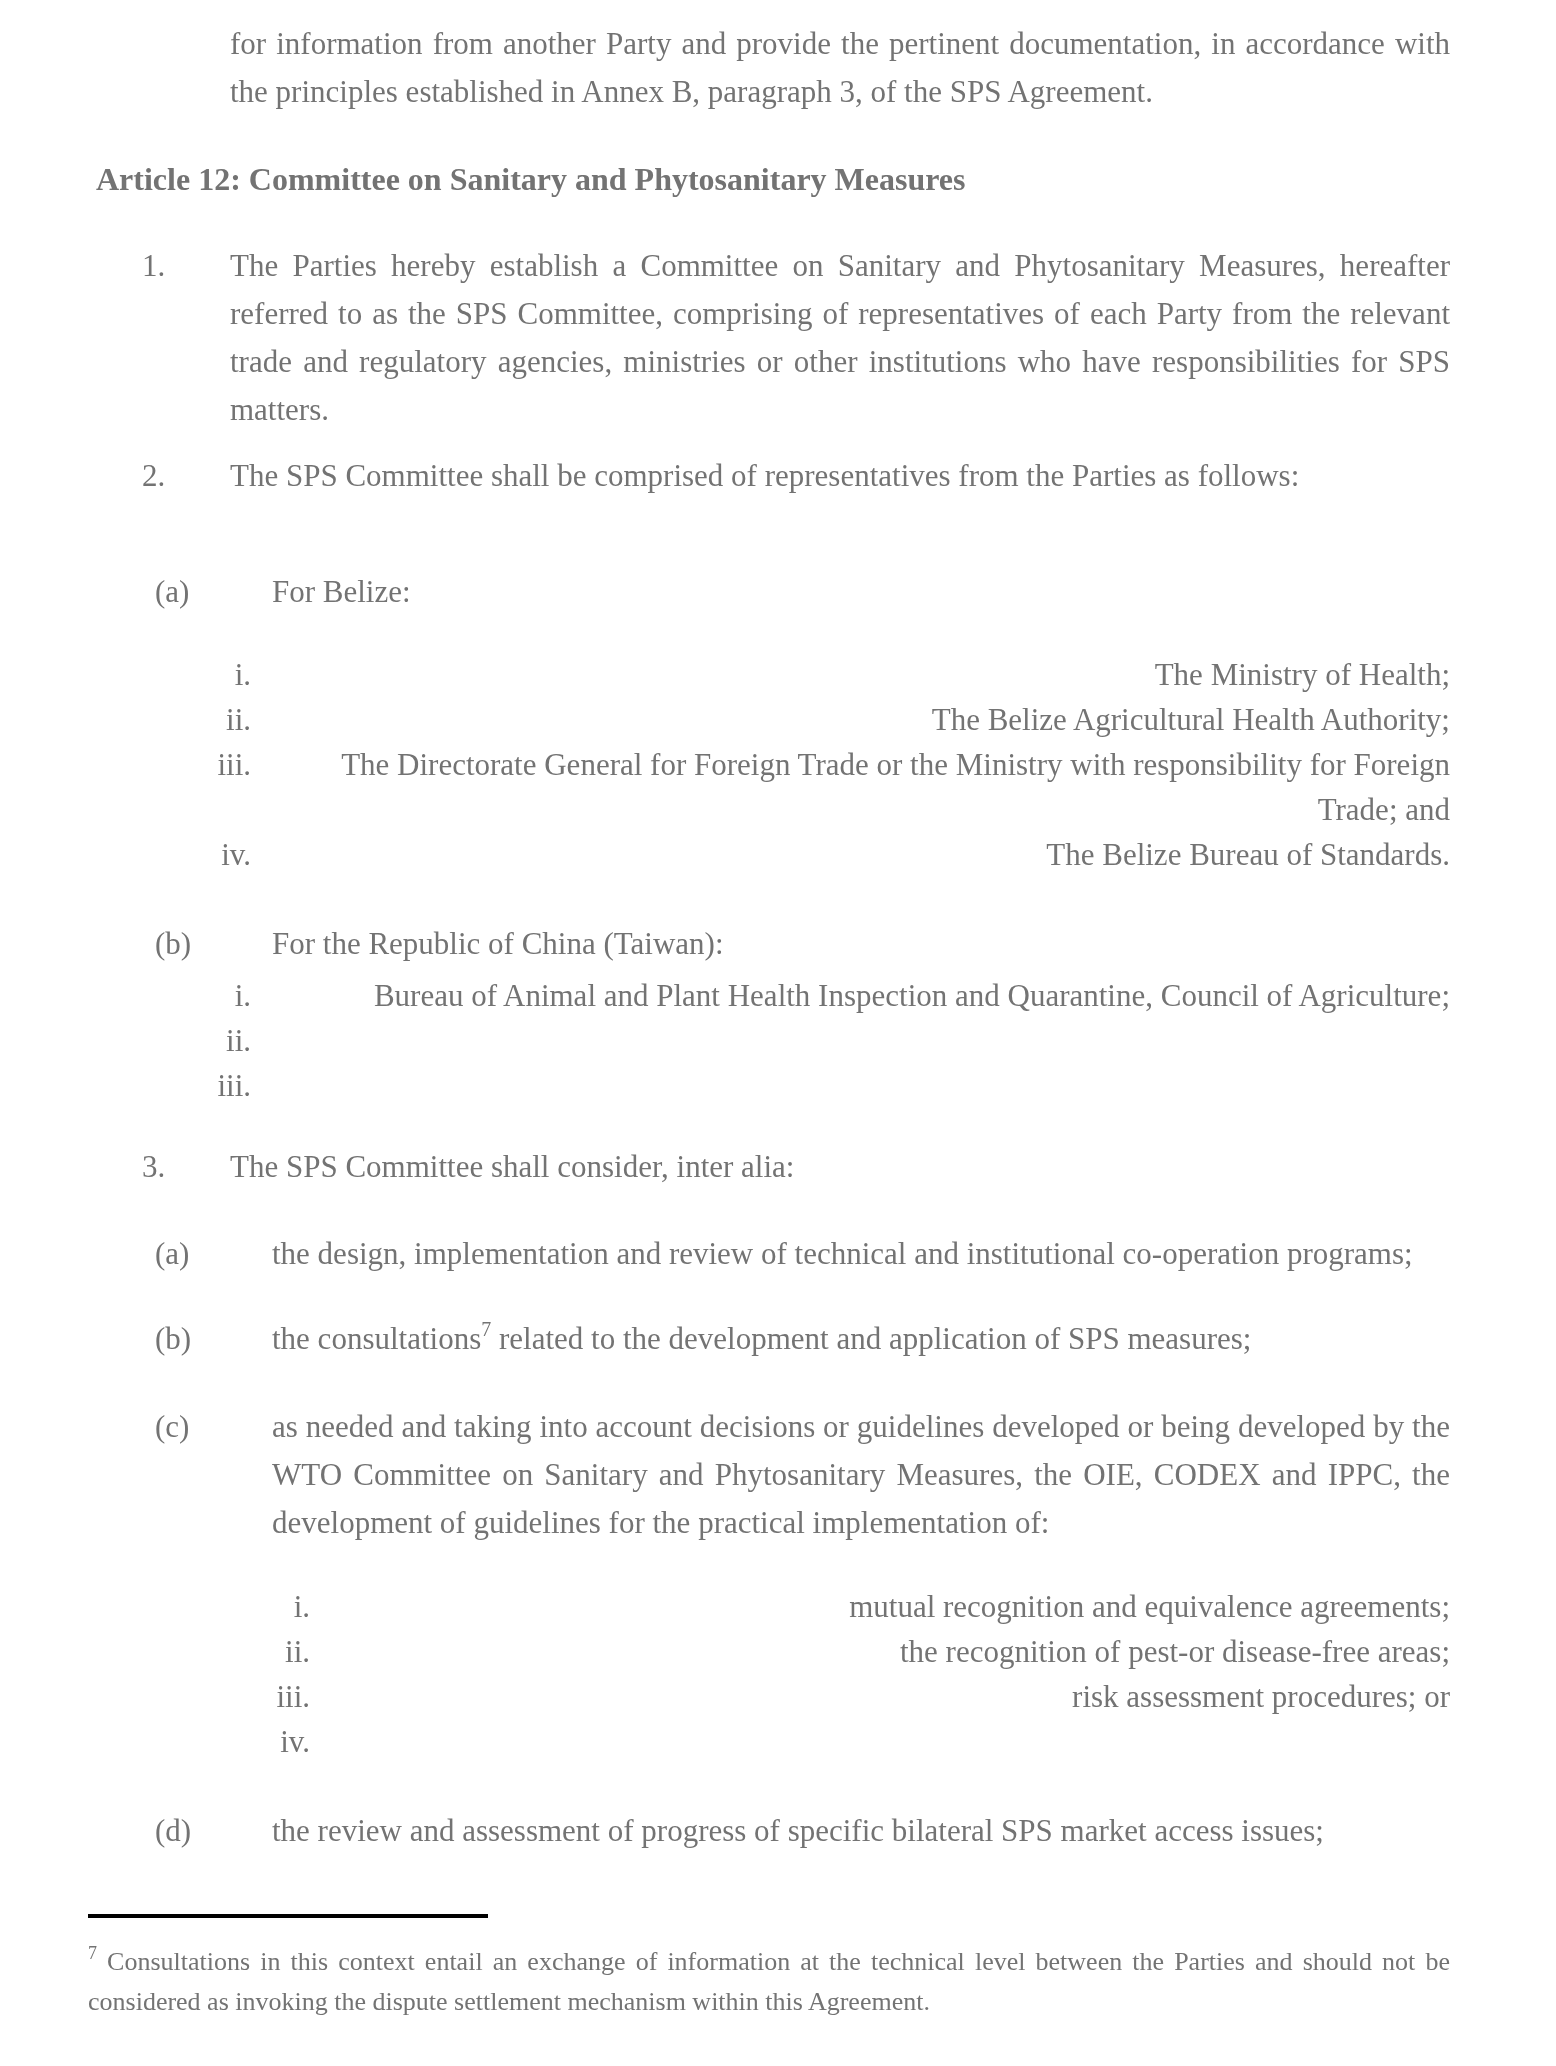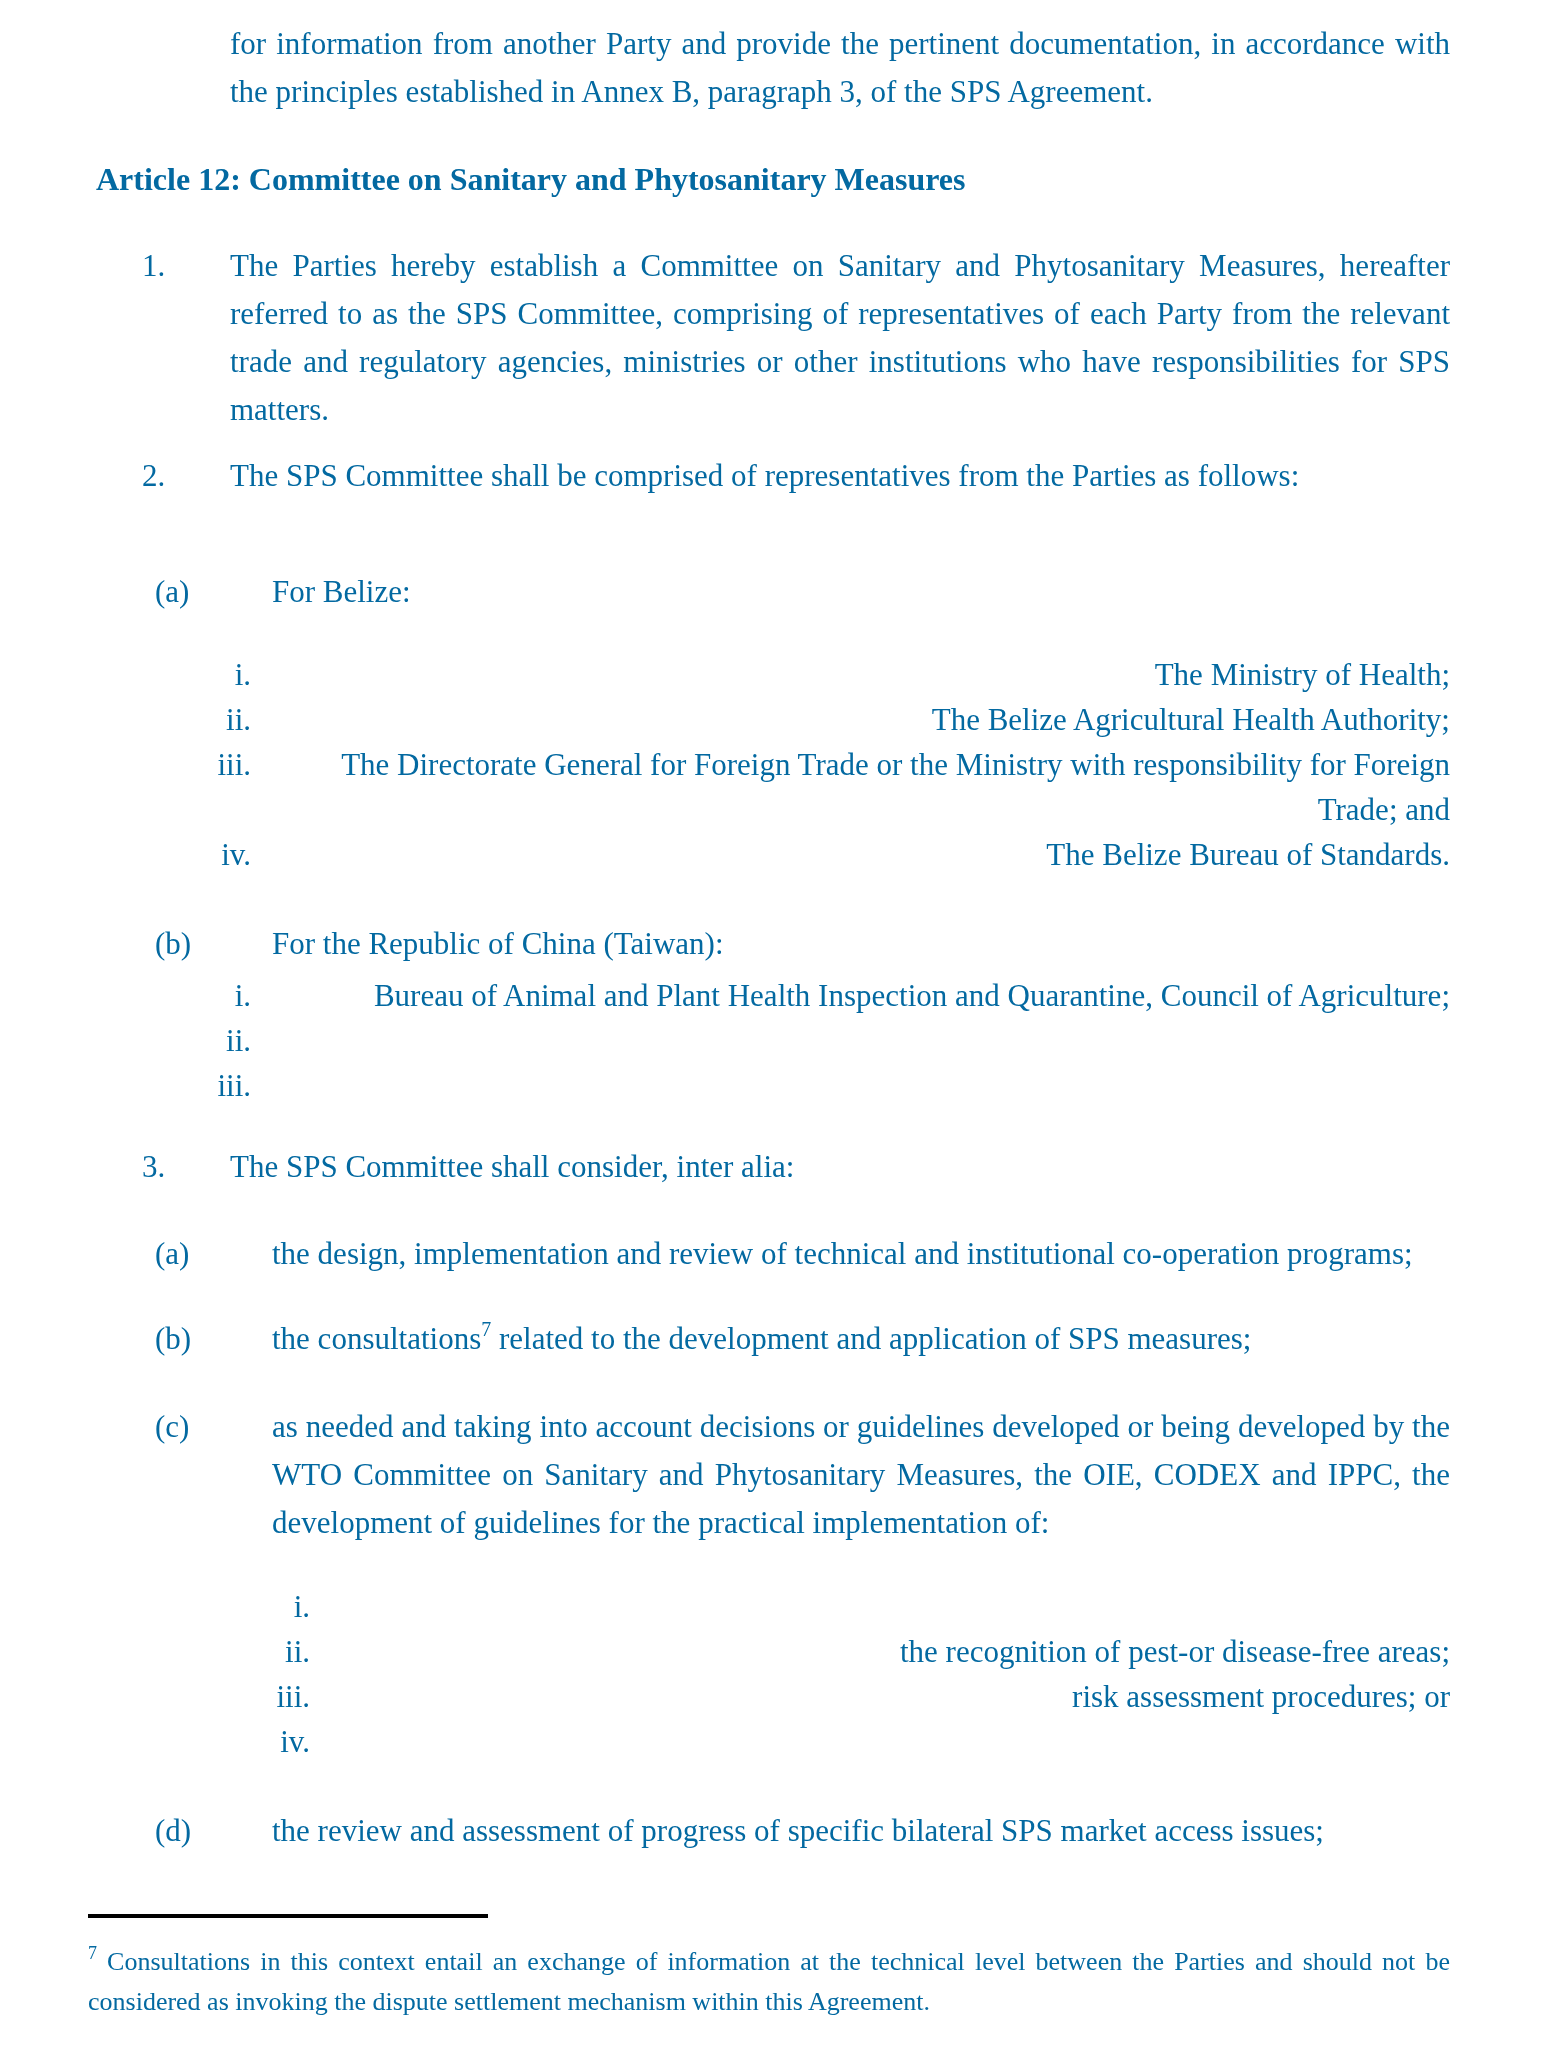--- a/index.html
+++ b/index.html
@@ -6,21 +6,21 @@
     margin: 0;
     padding: 0;
     background: #e8e8e8;
   }
   .page {
     position: relative;
     width: 1556px;
     height: 2066px;
     margin: 0 auto;
     background: #ffffff;
-    color: #0369a1;
+    color: #737373;
     font-family: "Liberation Serif", "DejaVu Serif", serif;
     font-size: 31px;
     line-height: 48px;
     box-sizing: border-box;
     padding: 20px 106px 0 88px;
     overflow: hidden;
   }
   .j { text-align: justify; }
   p { margin: 0; }
 
@@ -185,20 +185,21 @@
   </div>
 
   <div class="sub mt-c3c">
     <div class="slabel">(c)</div>
     <div class="stext j">as needed and taking into account decisions or guidelines developed or being developed by the WTO Committee on Sanitary and Phytosanitary Measures, the OIE, CODEX and IPPC, the development of guidelines for the practical implementation of:</div>
   </div>
 
   <div class="roman-b mt-gl">
     <div class="rrow">
       <div class="rnum">i.</div>
+      <div class="rtext">mutual recognition and equivalence agreements;</div>
     </div>
     <div class="rrow">
       <div class="rnum">ii.</div>
       <div class="rtext">the recognition of pest-or disease-free areas;</div>
     </div>
     <div class="rrow">
       <div class="rnum">iii.</div>
       <div class="rtext">risk assessment procedures; or</div>
     </div>
     <div class="rrow">

